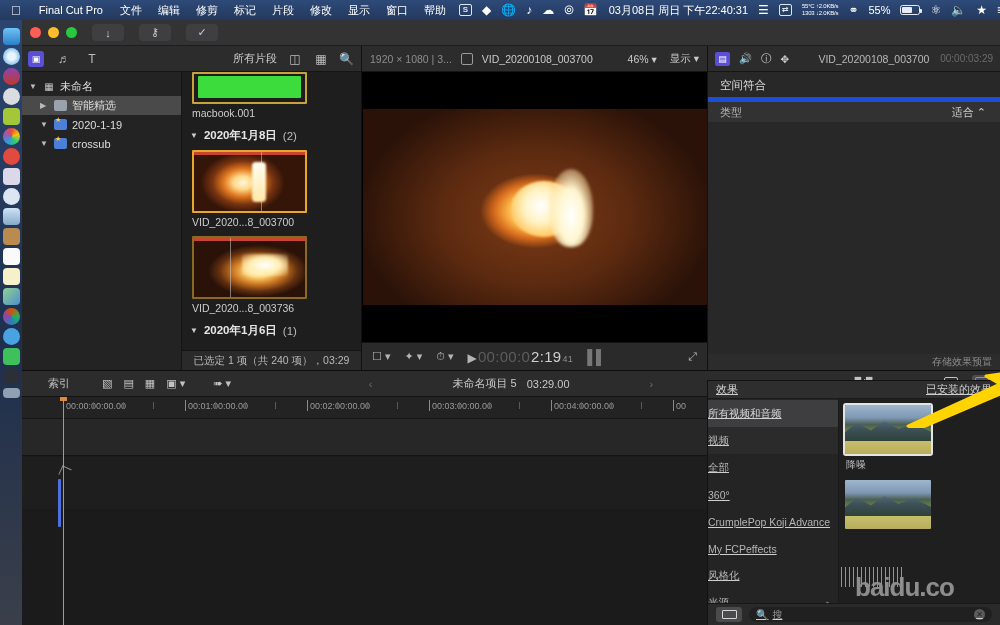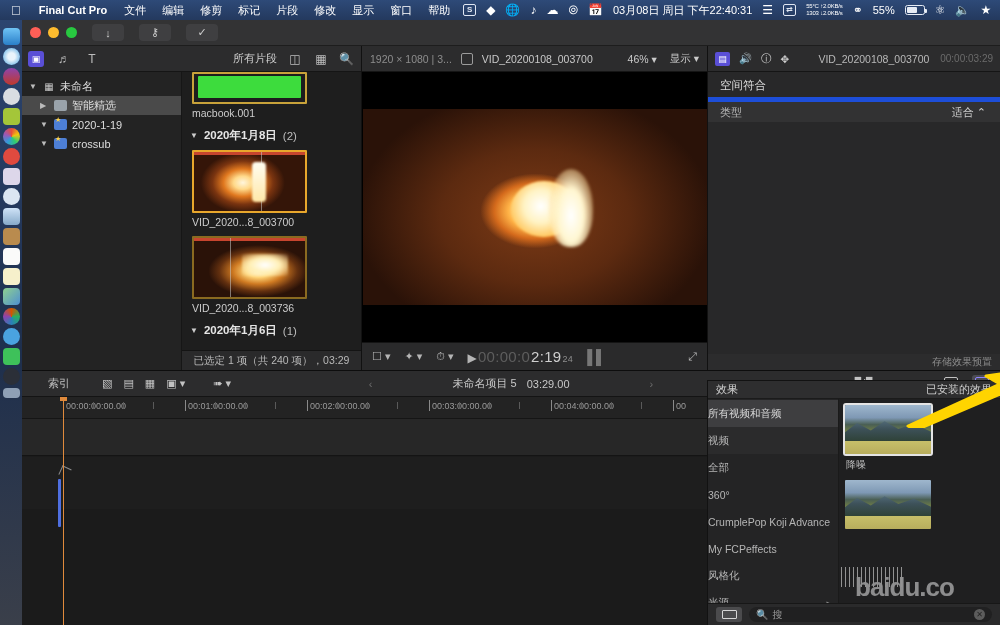--- a/index.html
+++ b/index.html
@@ -12,21 +12,21 @@
   .app { position:relative; width:1000px; height:625px; }
 
   
   .menubar{
     position:absolute; left:0; top:0; width:1000px; height:20px;
     background:linear-gradient(180deg,#2e4a78 0%,#24395e 100%);
     display:flex; align-items:center; color:#fff; font-size:11px;
     padding:0 4px; white-space:nowrap;
   }
   .mb-apple{ padding:0 9px 0 7px; font-size:13px; line-height:1; }
-  .mb-app{ font-weight:bold; padding:0 9px; }
+  .mb-app{ font-weight:normal; padding:0 9px; }
   .mb-item{ padding:0 8px; }
   .mb-right{ margin-left:auto; display:flex; align-items:center; gap:0; }
   .mb-right > *{ padding:0 5px; display:flex; align-items:center; }
   .mb-ic{ font-size:12px; }
   .sq-icon{
     display:inline-block; width:13px; height:12px; border:1.4px solid #dfe6f2;
     border-radius:2px; position:relative; font-size:8px; line-height:9px;
     text-align:center; font-weight:bold; color:#dfe6f2;
   }
   .netstat{ font-size:6px; line-height:7px; text-align:left; letter-spacing:-.2px;}
@@ -169,21 +169,21 @@
   .lane.a{top:0;height:37px;background:#272727;border-bottom:1px solid #141414;}
   .lane.b{top:38px;height:52px;background:#1e1e1e;}
   .playhead{position:absolute;top:26px;bottom:0;width:1px;background:#e08a3c;z-index:5;}
   .playhead::before{content:"";position:absolute;top:0;left:-3px;width:7px;height:4px;background:#e08a3c;}
   .bluemark{position:absolute;left:36px;top:108px;width:3px;height:48px;background:#4f6fe0;border-radius:1px;}
   .bluemark::after{content:"";position:absolute;left:2px;top:-12px;width:9px;height:9px;border-left:1px solid #8c8c8c;border-top:1px solid #8c8c8c;transform:rotate(25deg);}
 
   
   .fx{
     position:absolute;right:0;bottom:0;width:293px;height:245px;background:#262627;
-    border-left:1px solid #121212;border-top:1px solid #121212;display:flex;flex-direction:column;
+    border-left:1px solid #121212;border-top:1px solid #121212;display:flex;flex-direction:column;text-decoration:underline;
   }
   .fx-head{height:18px;background:#2e2e2f;display:flex;align-items:center;
            justify-content:space-between;padding:0 8px;font-size:11px;color:#d2d2d2;
            border-bottom:1px solid #1b1b1b;}
   .fx-head .right{color:#cfcfcf;}
   .fx-body{flex:1;display:flex;min-height:0;}
   .fx-list{width:131px;background:#242425;border-right:1px solid #1a1a1a;padding-top:1px;overflow:hidden;}
   .fxrow{height:27px;display:flex;align-items:center;font-size:10.5px;color:#b5b5b5;}
   .fxrow.on{background:#3e3e40;color:#d8d8d8;}
   .fxrow.sub{background:#2b2b2c;}
@@ -397,21 +397,21 @@
           </div>
         </div>
         <div class="viewer-bb">
           <span>☐ ▾</span>
           <span>✦ ▾</span>
           <span>⏱ ▾</span>
           <span class="tcbig">
             <span style="font-size:12px;color:#b5b5b5;">▶</span>
             <span class="dimtc">00:00:0</span>
             <span>2:19</span>
-            <span class="sm">24</span>
+            <span class="sm">41</span>
           </span>
           <span style="color:#777;letter-spacing:-1px;font-size:14px;">▌▌</span>
           <span class="rt">⤢</span>
         </div>
       </div>
 
       <div class="inspector">
         <div class="insp-tb">
           <span class="sqbtn">▤</span>
           <span>🔊</span>

